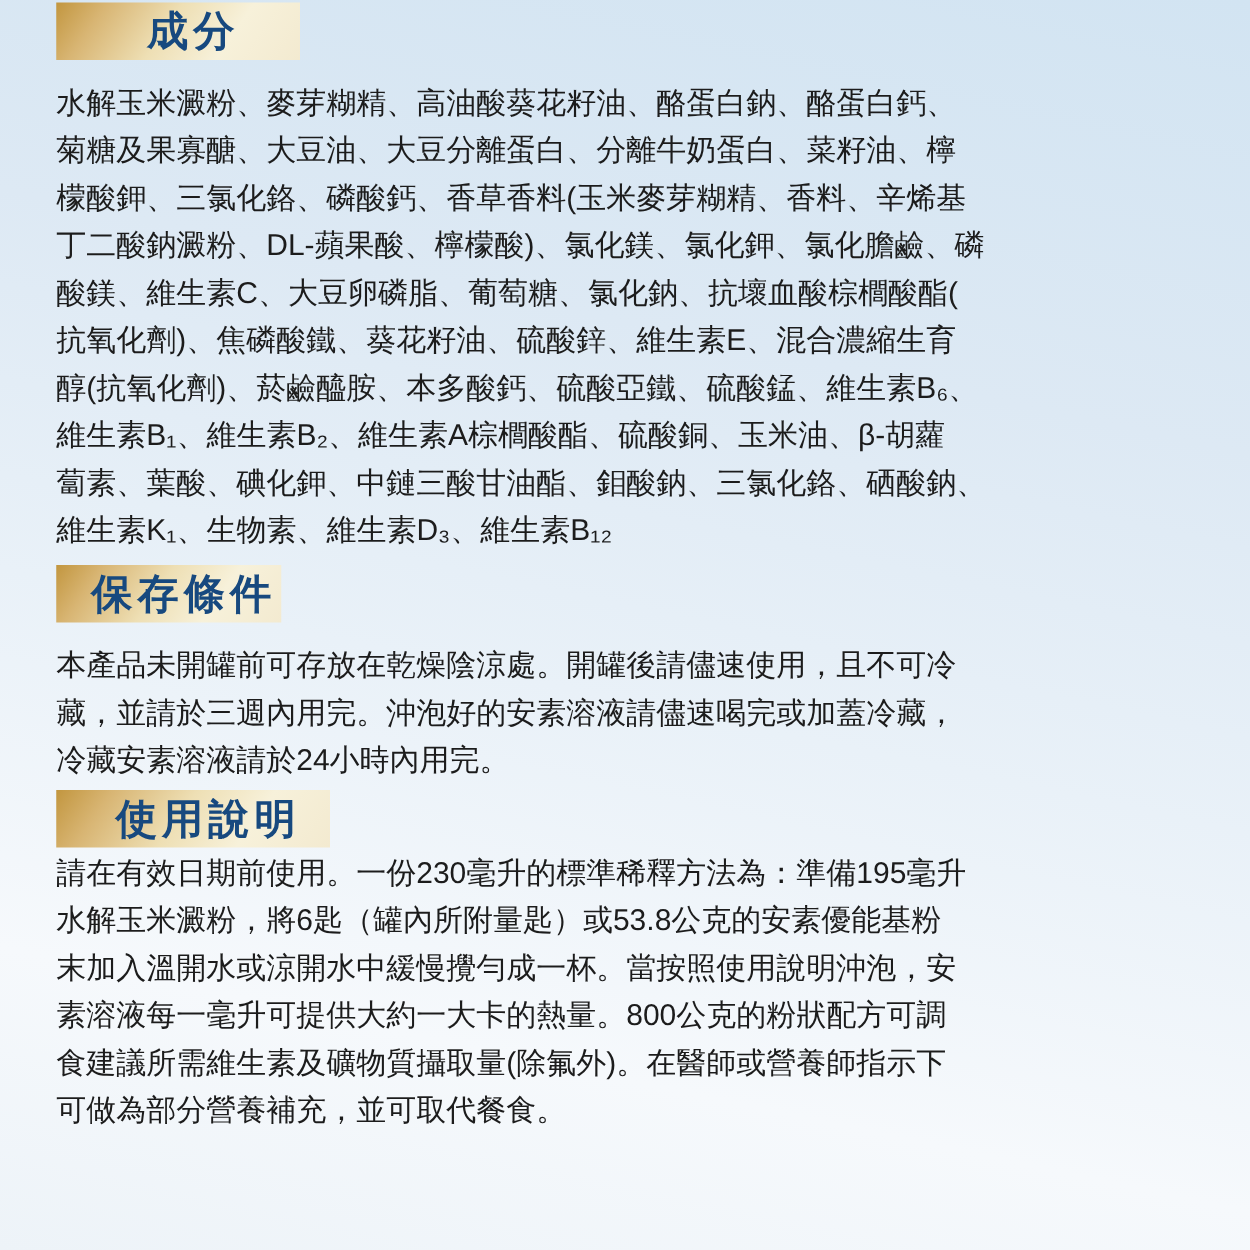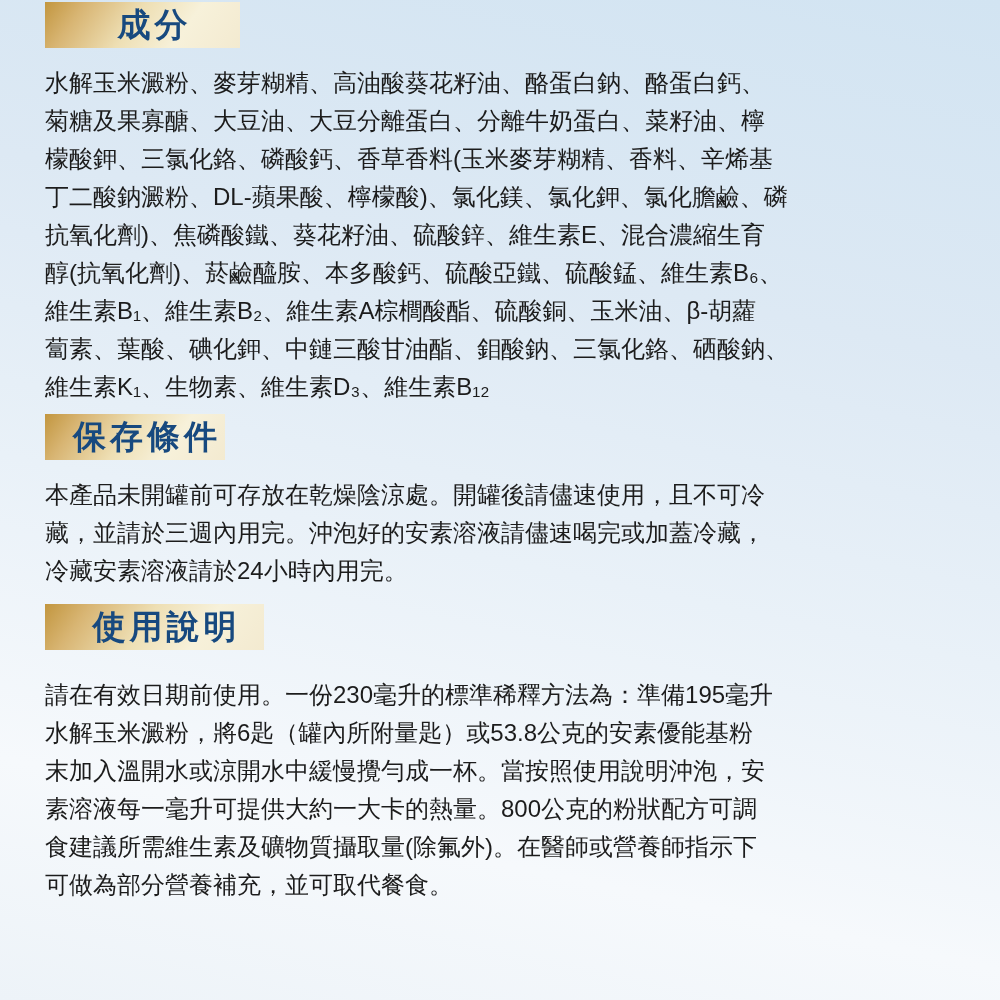--- a/index.html
+++ b/index.html
@@ -22,45 +22,46 @@
       #c2963f 0%, #d8b573 18%, #eedfb4 45%, #f7f1da 70%, #f3ead0 100%);
     color: #17497f;
     font-weight: bold;
     font-size: 33px;
     letter-spacing: 4px;
     text-indent: 4px;
     padding-left: 20px;
   }
   .badge-1 { width: 175px; margin-top: 0; }
   .badge-2 { width: 160px; margin-top: 8px; }
-  .badge-3 { width: 199px; margin-top: 14px; }
+  .badge-3 { width: 199px; margin-top: 4px; }
   .para {
     margin-top: 16px;
     font-size: 24px;
     line-height: 38px;
     color: #1c1c1c;
     white-space: nowrap;
   }
-  .para-3 { margin-top: 26px; }
+  .para-3 { margin-top: 2px; }
   .line { height: 38px; }
 </style>
 </head>
 <body>
 
 <div class="page">
 
   <section>
     <div class="badge badge-1">
       <span>成分</span>
     </div>
     <div class="para">
       <div class="line">水解玉米澱粉、麥芽糊精、高油酸葵花籽油、酪蛋白鈉、酪蛋白鈣、</div>
       <div class="line">菊糖及果寡醣、大豆油、大豆分離蛋白、分離牛奶蛋白、菜籽油、檸</div>
       <div class="line">檬酸鉀、三氯化鉻、磷酸鈣、香草香料(玉米麥芽糊精、香料、辛烯基</div>
       <div class="line">丁二酸鈉澱粉、DL-蘋果酸、檸檬酸)、氯化鎂、氯化鉀、氯化膽鹼、磷</div>
+      <div class="line">酸鎂、維生素C、大豆卵磷脂、葡萄糖、氯化鈉、抗壞血酸棕櫚酸酯(</div>
       <div class="line">抗氧化劑)、焦磷酸鐵、葵花籽油、硫酸鋅、維生素E、混合濃縮生育</div>
       <div class="line">醇(抗氧化劑)、菸鹼醯胺、本多酸鈣、硫酸亞鐵、硫酸錳、維生素B₆、</div>
       <div class="line">維生素B₁、維生素B₂、維生素A棕櫚酸酯、硫酸銅、玉米油、β-胡蘿</div>
       <div class="line">蔔素、葉酸、碘化鉀、中鏈三酸甘油酯、鉬酸鈉、三氯化鉻、硒酸鈉、</div>
       <div class="line">維生素K₁、生物素、維生素D₃、維生素B₁₂</div>
     </div>
   </section>
 
   <section>
     <div class="badge badge-2">

